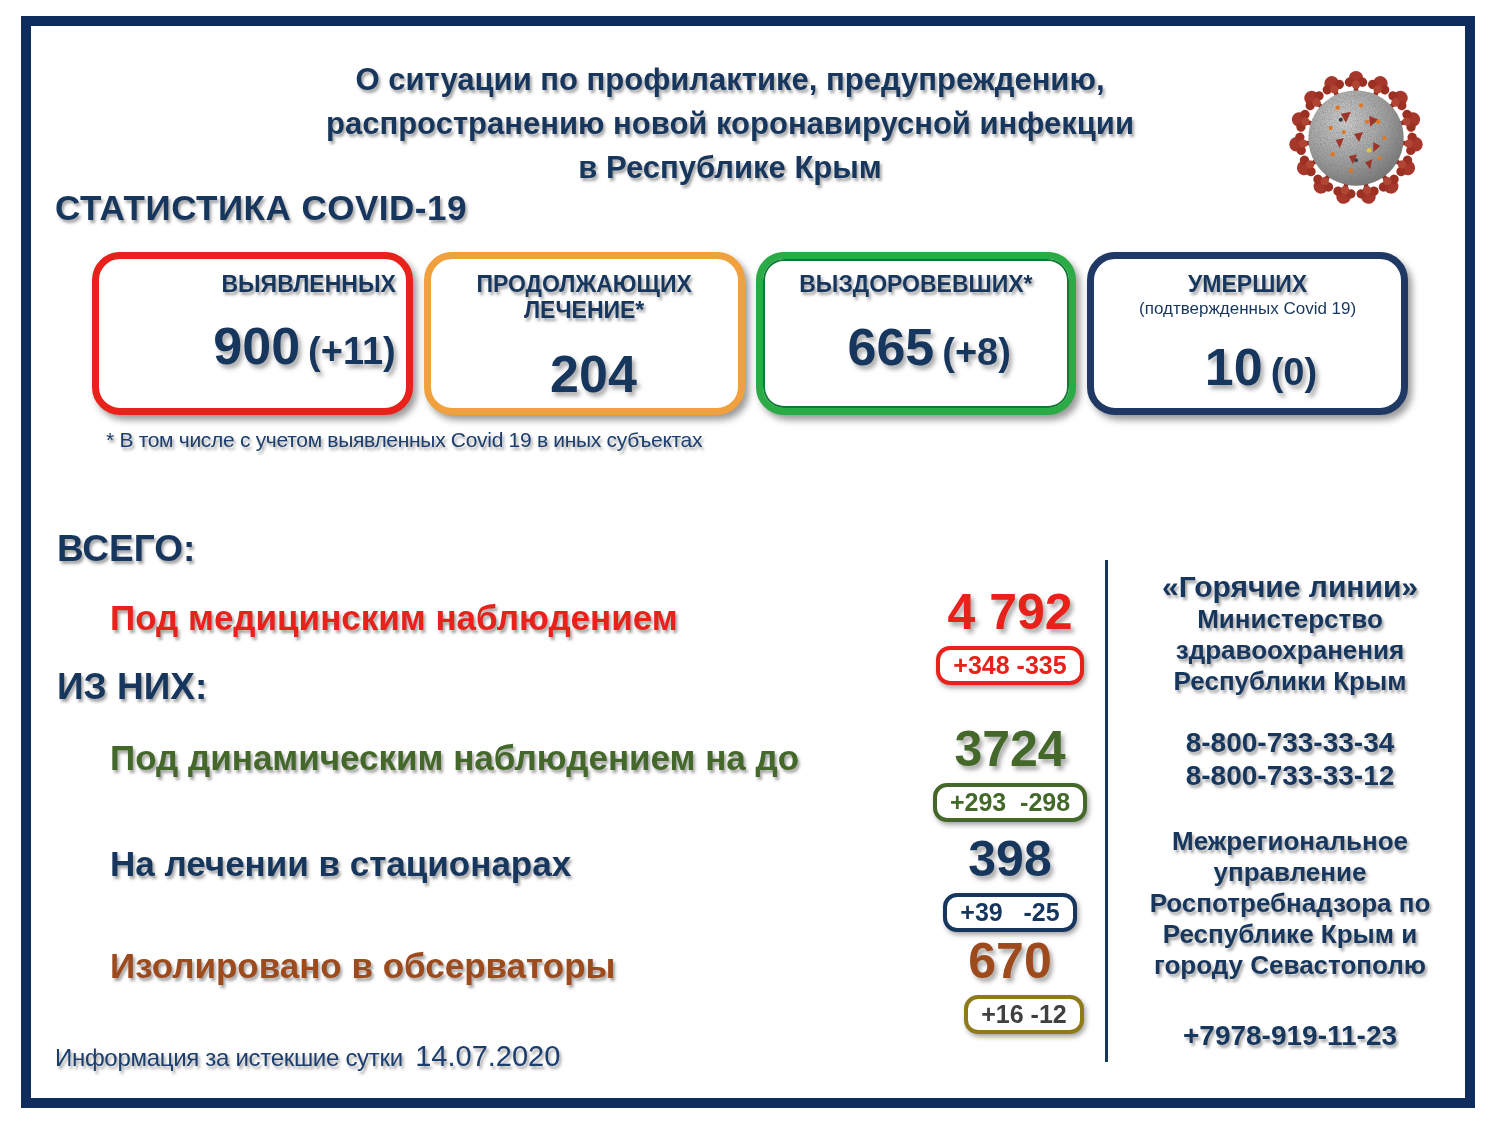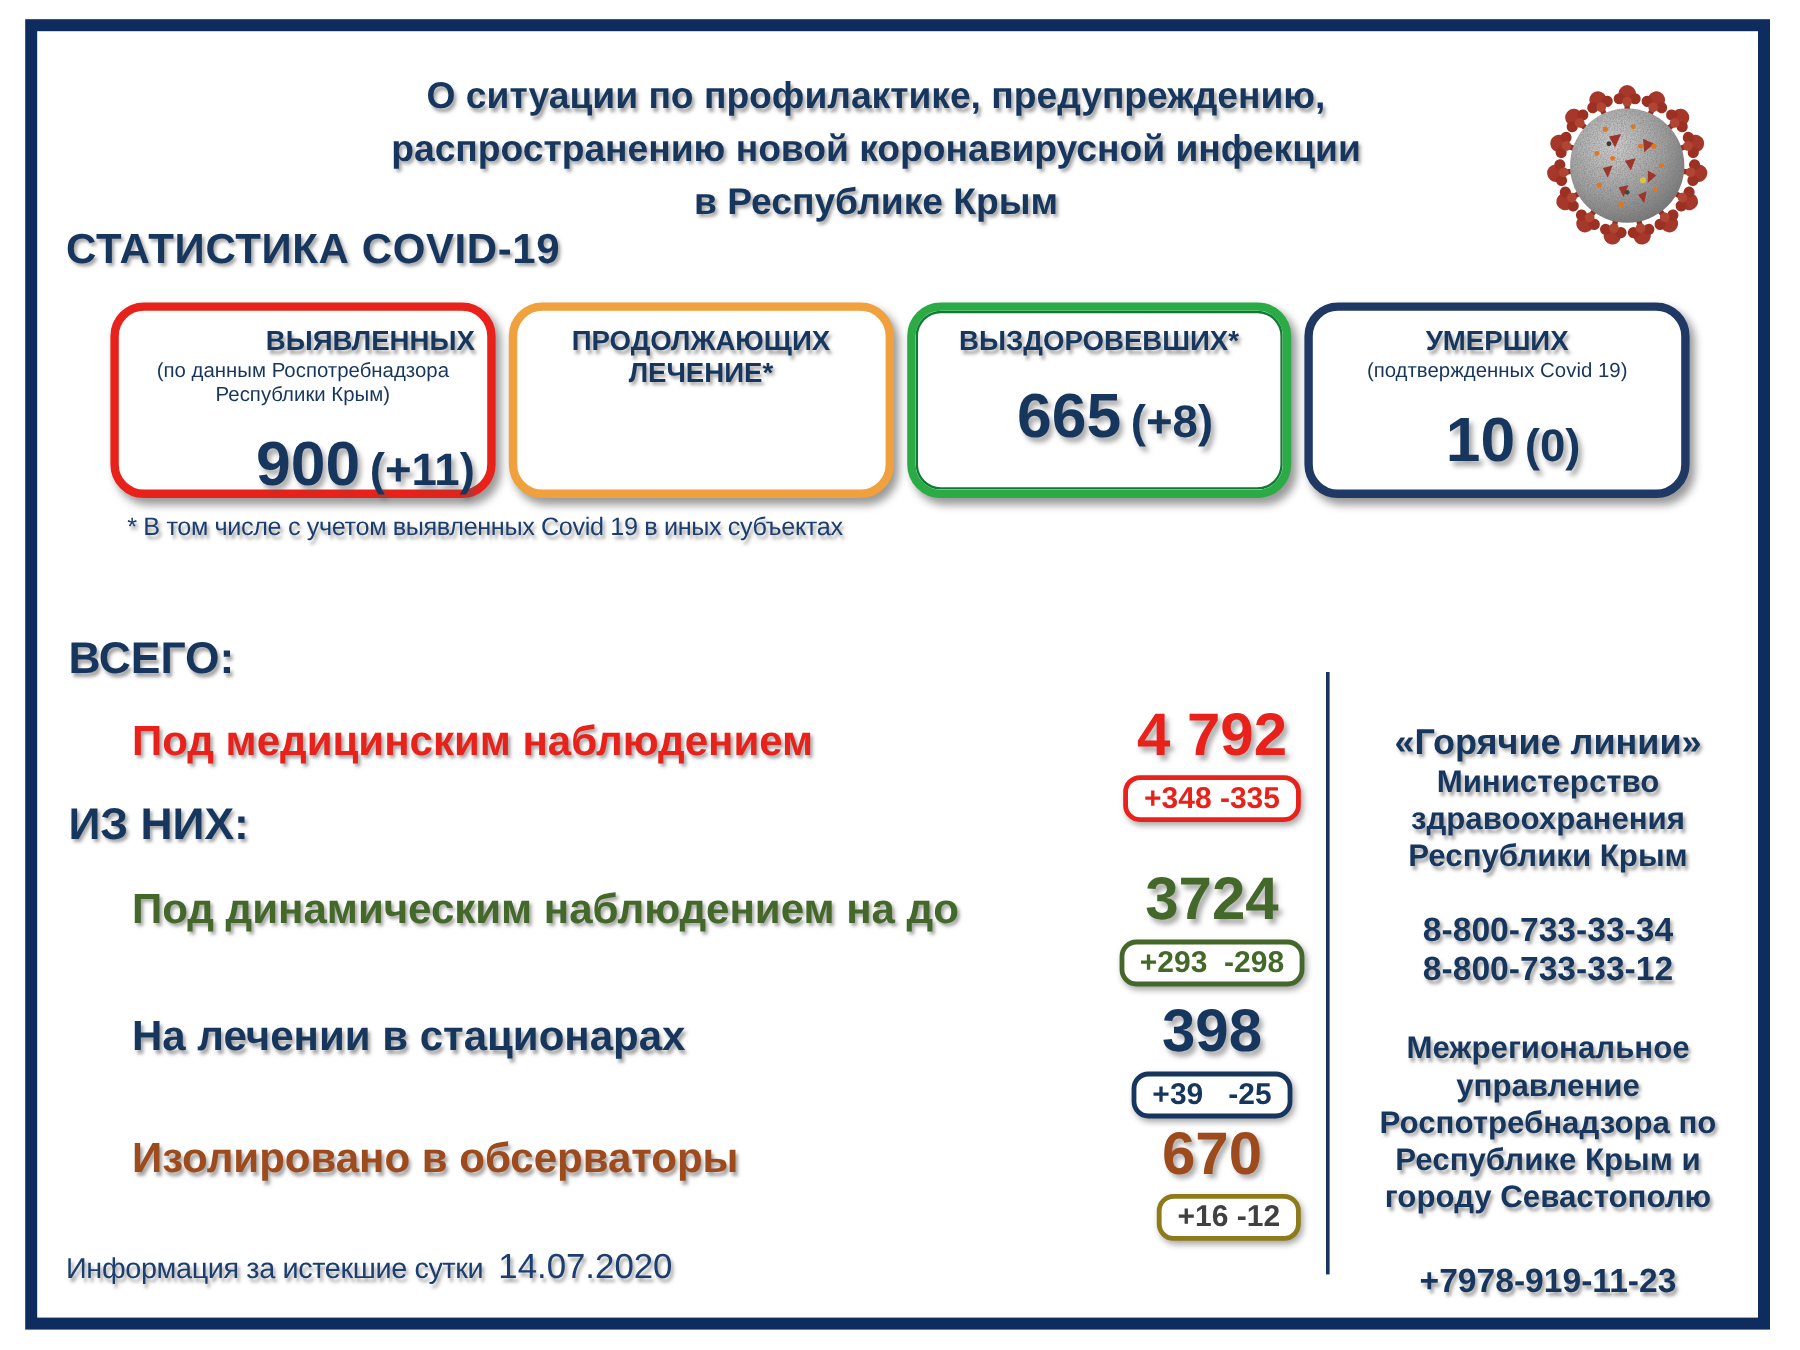--- a/index.html
+++ b/index.html
@@ -34,21 +34,21 @@
   .row-label{position:absolute;left:110px;font-size:35px;font-weight:bold;white-space:nowrap;}
   .value-block{position:absolute;left:928px;width:164px;text-align:center;}
   .row-value{font-size:50px;font-weight:bold;line-height:1.08;white-space:pre;}
   .row-badge{display:inline-block;margin-top:7px;background:#fff;border:4px solid #14532d;
              border-radius:14px;padding:1px 13px;font-size:25px;font-weight:bold;
              white-space:pre;box-shadow:2px 3px 5px rgba(0,0,0,0.35);}
 
   .divider{position:absolute;left:1105px;top:560px;width:3px;height:502px;background:#17365d;}
 
   .hotlines{position:absolute;left:1120px;top:570px;width:340px;text-align:center;color:#17365d;}
-  .hot-heading{font-size:30px;font-weight:bold;margin-top:32px;}
+  .hot-heading{font-size:30px;font-weight:bold;}
   .hot-org{font-size:26px;font-weight:bold;line-height:1.2;}
   .hot-org.first{}
   .hot-phones{font-size:28px;font-weight:bold;line-height:1.18;margin-top:28px;}
   .hot-org.second{margin-top:34px;}
   .hot-phone2{font-size:28px;font-weight:bold;margin-top:38px;}
 
   .footer{position:absolute;left:55px;top:1040px;color:#1c3e6e;}
   .footer-label{font-size:24px;letter-spacing:-0.3px;}
   .footer-date{font-size:29px;margin-left:8px;}
 </style>
@@ -124,28 +124,30 @@
   <circle cx="88" cy="88" r="2.4" fill="#ddc63f"></circle>
   <circle cx="60" cy="58" r="2" fill="#3b3b3b"></circle>
   <circle cx="75" cy="98" r="2" fill="#444444"></circle>
 </svg>
 
 <div class="stat-heading ts">СТАТИСТИКА COVID-19</div>
 
 <div class="cards">
   <div class="card" style="border-color: rgb(232, 34, 26); align-items: flex-end;">
     <div class="card-title ts">ВЫЯВЛЕННЫХ</div>
-    <div class="card-subtitle">(по данным Роспотребнадзора Республики Крым)</div>
     <div class="card-value-row ts-big">
       <span class="card-value">900</span><span class="card-delta">(+11)</span>
     </div>
   </div>
   <div class="card" style="border-color: rgb(240, 160, 60);">
     <div class="card-title ts">ПРОДОЛЖАЮЩИХ ЛЕЧЕНИЕ*</div>
     <div class="card-subtitle"></div>
+    <div class="card-value-row ts-big">
+      <span class="card-value">204</span><span class="card-delta"></span>
+    </div>
   </div>
   <div class="card green-inner" style="border-color: rgb(43, 171, 69);">
     <div class="card-title ts">ВЫЗДОРОВЕВШИХ*</div>
     <div class="card-subtitle"></div>
     <div class="card-value-row ts-big">
       <span class="card-value">665</span><span class="card-delta">(+8)</span>
     </div>
   </div>
   <div class="card" style="border-color: rgb(31, 56, 100);">
     <div class="card-title ts">УМЕРШИХ</div>

